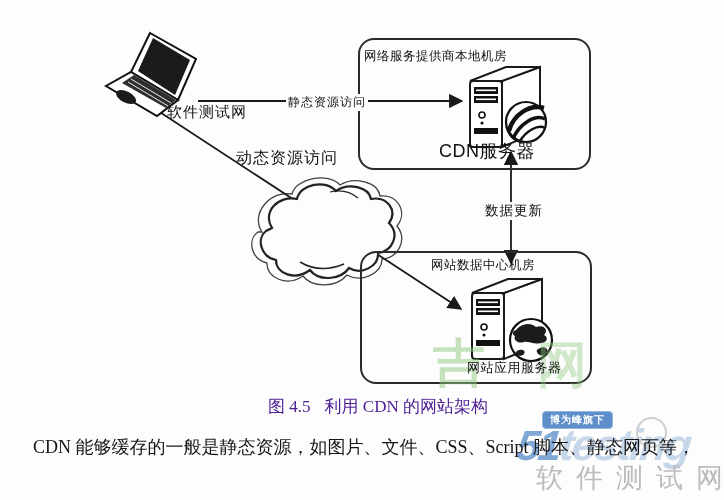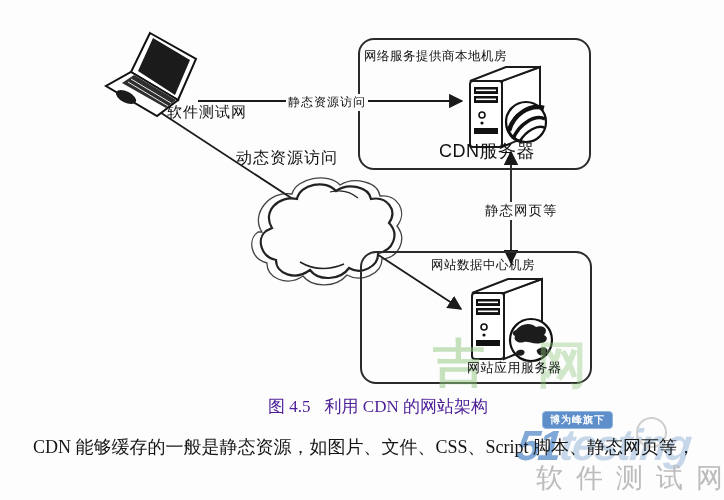--- a/index.html
+++ b/index.html
@@ -131,21 +131,21 @@
   </svg>
 
   <div class="room-box box-top"></div>
   <div class="room-box box-bottom"></div>
 
   <div class="dlabel lbl-user">软件测试网</div>
   <div class="dlabel lbl-static">静态资源访问</div>
   <div class="dlabel lbl-dynamic">动态资源访问</div>
   <div class="dlabel lbl-topbox">网络服务提供商本地机房</div>
   <div class="dlabel lbl-cdn">CDN服务器</div>
-  <div class="dlabel lbl-update">静态网页等</div>
+  <div class="dlabel lbl-update">数据更新</div>
   <div class="dlabel lbl-dcbox">网站数据中心机房</div>
   <div class="dlabel lbl-app">网站应用服务器</div>
 
   <div class="caption">
     <span class="fig-no">图 4.5</span><span class="fig-title">利用 CDN 的网站架构</span>
   </div>
 
   <div class="para">
     <div class="ln indent">CDN 能够缓存的一般是静态资源，如图片、文件、CSS、Script 脚本、静态网页等，</div>
   </div>

